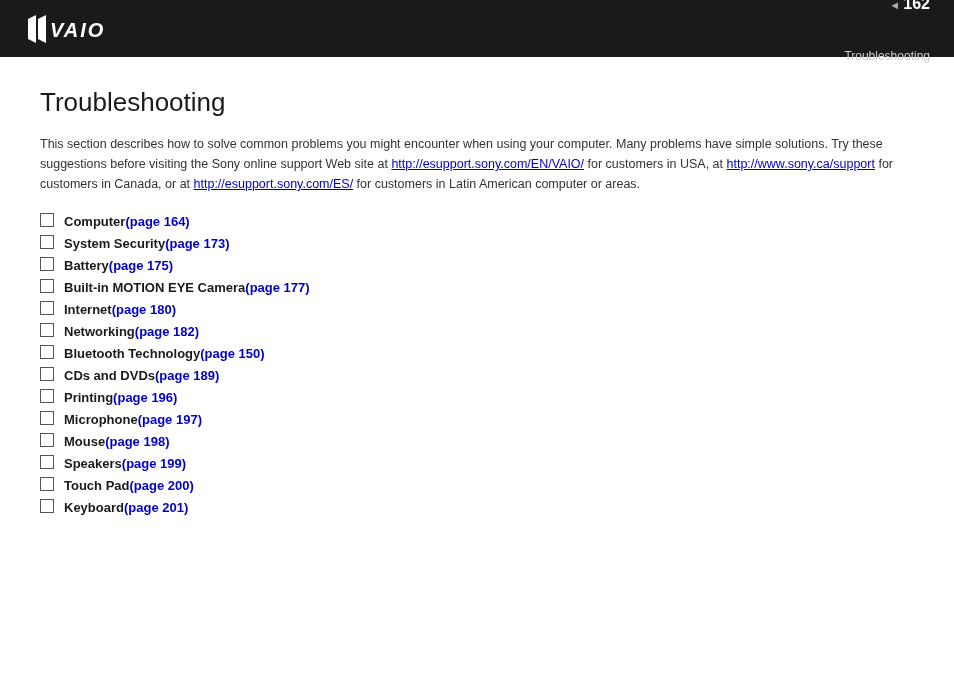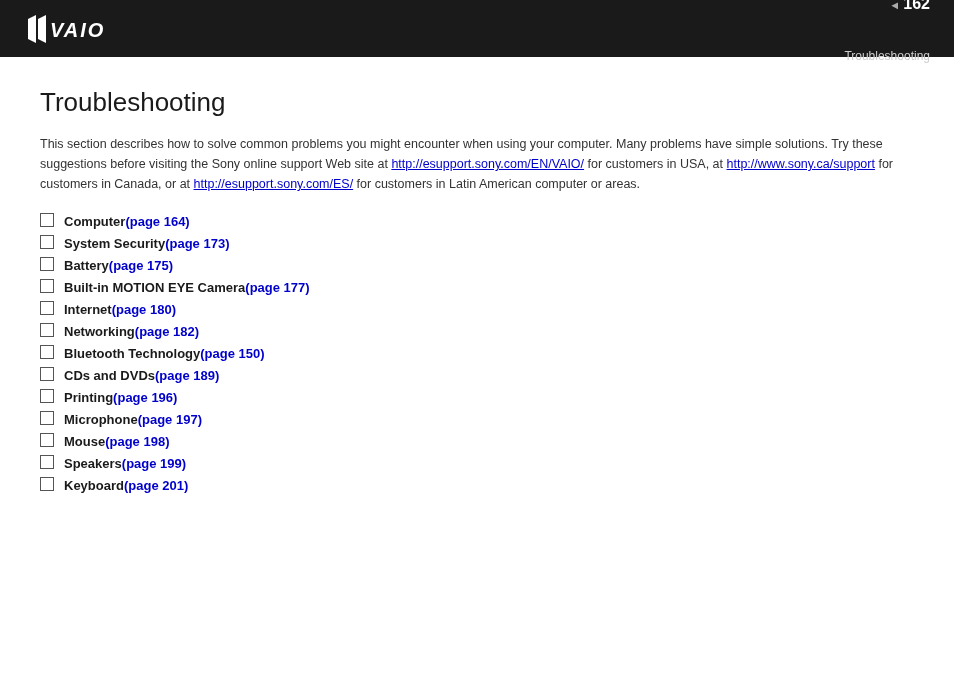--- a/index.html
+++ b/index.html
@@ -191,17 +191,22 @@
         <span class="item-label">Mouse </span>
         <a href="#" class="item-link">(page 198)</a>
       </li>
       <li>
         <span class="checkbox-icon"></span>
         <span class="item-label">Speakers </span>
         <a href="#" class="item-link">(page 199)</a>
       </li>
       <li>
         <span class="checkbox-icon"></span>
+        <span class="item-label">Touch Pad </span>
+        <a href="#" class="item-link">(page 200)</a>
+      </li>
+      <li>
+        <span class="checkbox-icon"></span>
         <span class="item-label">Keyboard </span>
         <a href="#" class="item-link">(page 201)</a>
       </li>
     </ul>
 </div>
 
 </body></html>

